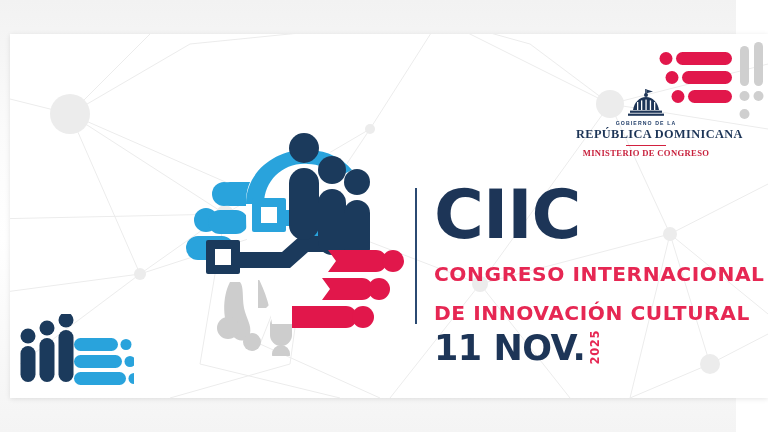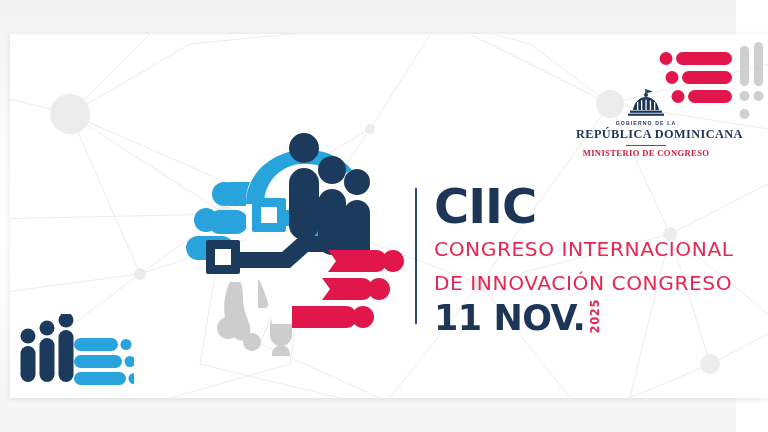--- a/index.html
+++ b/index.html
@@ -39,26 +39,26 @@
   .gov-min{
     font-family:"Liberation Serif", serif;
     font-size:8.6px;font-weight:700;letter-spacing:.35px;color:#c8203c;
     white-space:nowrap;
   }
 
   
   .divider{position:absolute;left:405px;top:154px;width:2px;height:136px;background:#2b4a72;}
   .titleblk{position:absolute;left:424px;top:150px;}
   .ciic{
-    font-size:48px;line-height:.92;font-weight:700;color:#1d3557;
+    font-size:68px;line-height:.92;font-weight:700;color:#1d3557;
     letter-spacing:-1px;font-family:"DejaVu Sans", sans-serif;
   }
   .sub{
-    font-size:20.2px;font-weight:400;color:#e62753;letter-spacing:.55px;
-    line-height:1.17;font-family:"DejaVu Sans", sans-serif;margin-top:10px;
+    font-size:20.2px;font-weight:700;color:#e62753;letter-spacing:.55px;
+    line-height:1.17;font-family:"DejaVu Sans", sans-serif;margin-top:16px;
   }
   .dateline{position:relative;display:flex;align-items:flex-end;margin-top:4px;}
   .date{
     font-size:35px;font-weight:700;color:#1d3557;letter-spacing:-.5px;
     font-family:"DejaVu Sans", sans-serif;line-height:1;
   }
   .year{
     writing-mode:vertical-rl;transform:rotate(180deg);
     font-size:11.5px;font-weight:700;color:#e62753;letter-spacing:.6px;
     font-family:"DejaVu Sans", sans-serif;margin-left:3px;margin-bottom:2px;
@@ -238,21 +238,21 @@
       <div class="gov-main">REPÚBLICA DOMINICANA</div>
       <div class="gov-rule"></div>
       <div class="gov-min">MINISTERIO DE CONGRESO</div>
     </div>
 
     <div class="divider"></div>
 
     <div class="titleblk">
       <div class="ciic">CIIC</div>
       <div class="sub">CONGRESO INTERNACIONAL</div>
-      <div class="sub">DE INNOVACIÓN CONGRESO</div>
+      <div class="sub">DE INNOVACIÓN CULTURAL</div>
       <div class="dateline">
         <span class="date">11 NOV.</span>
         <span class="year">2025</span>
       </div>
     </div>
 
   </div>
 </div>
 
 </body></html>

